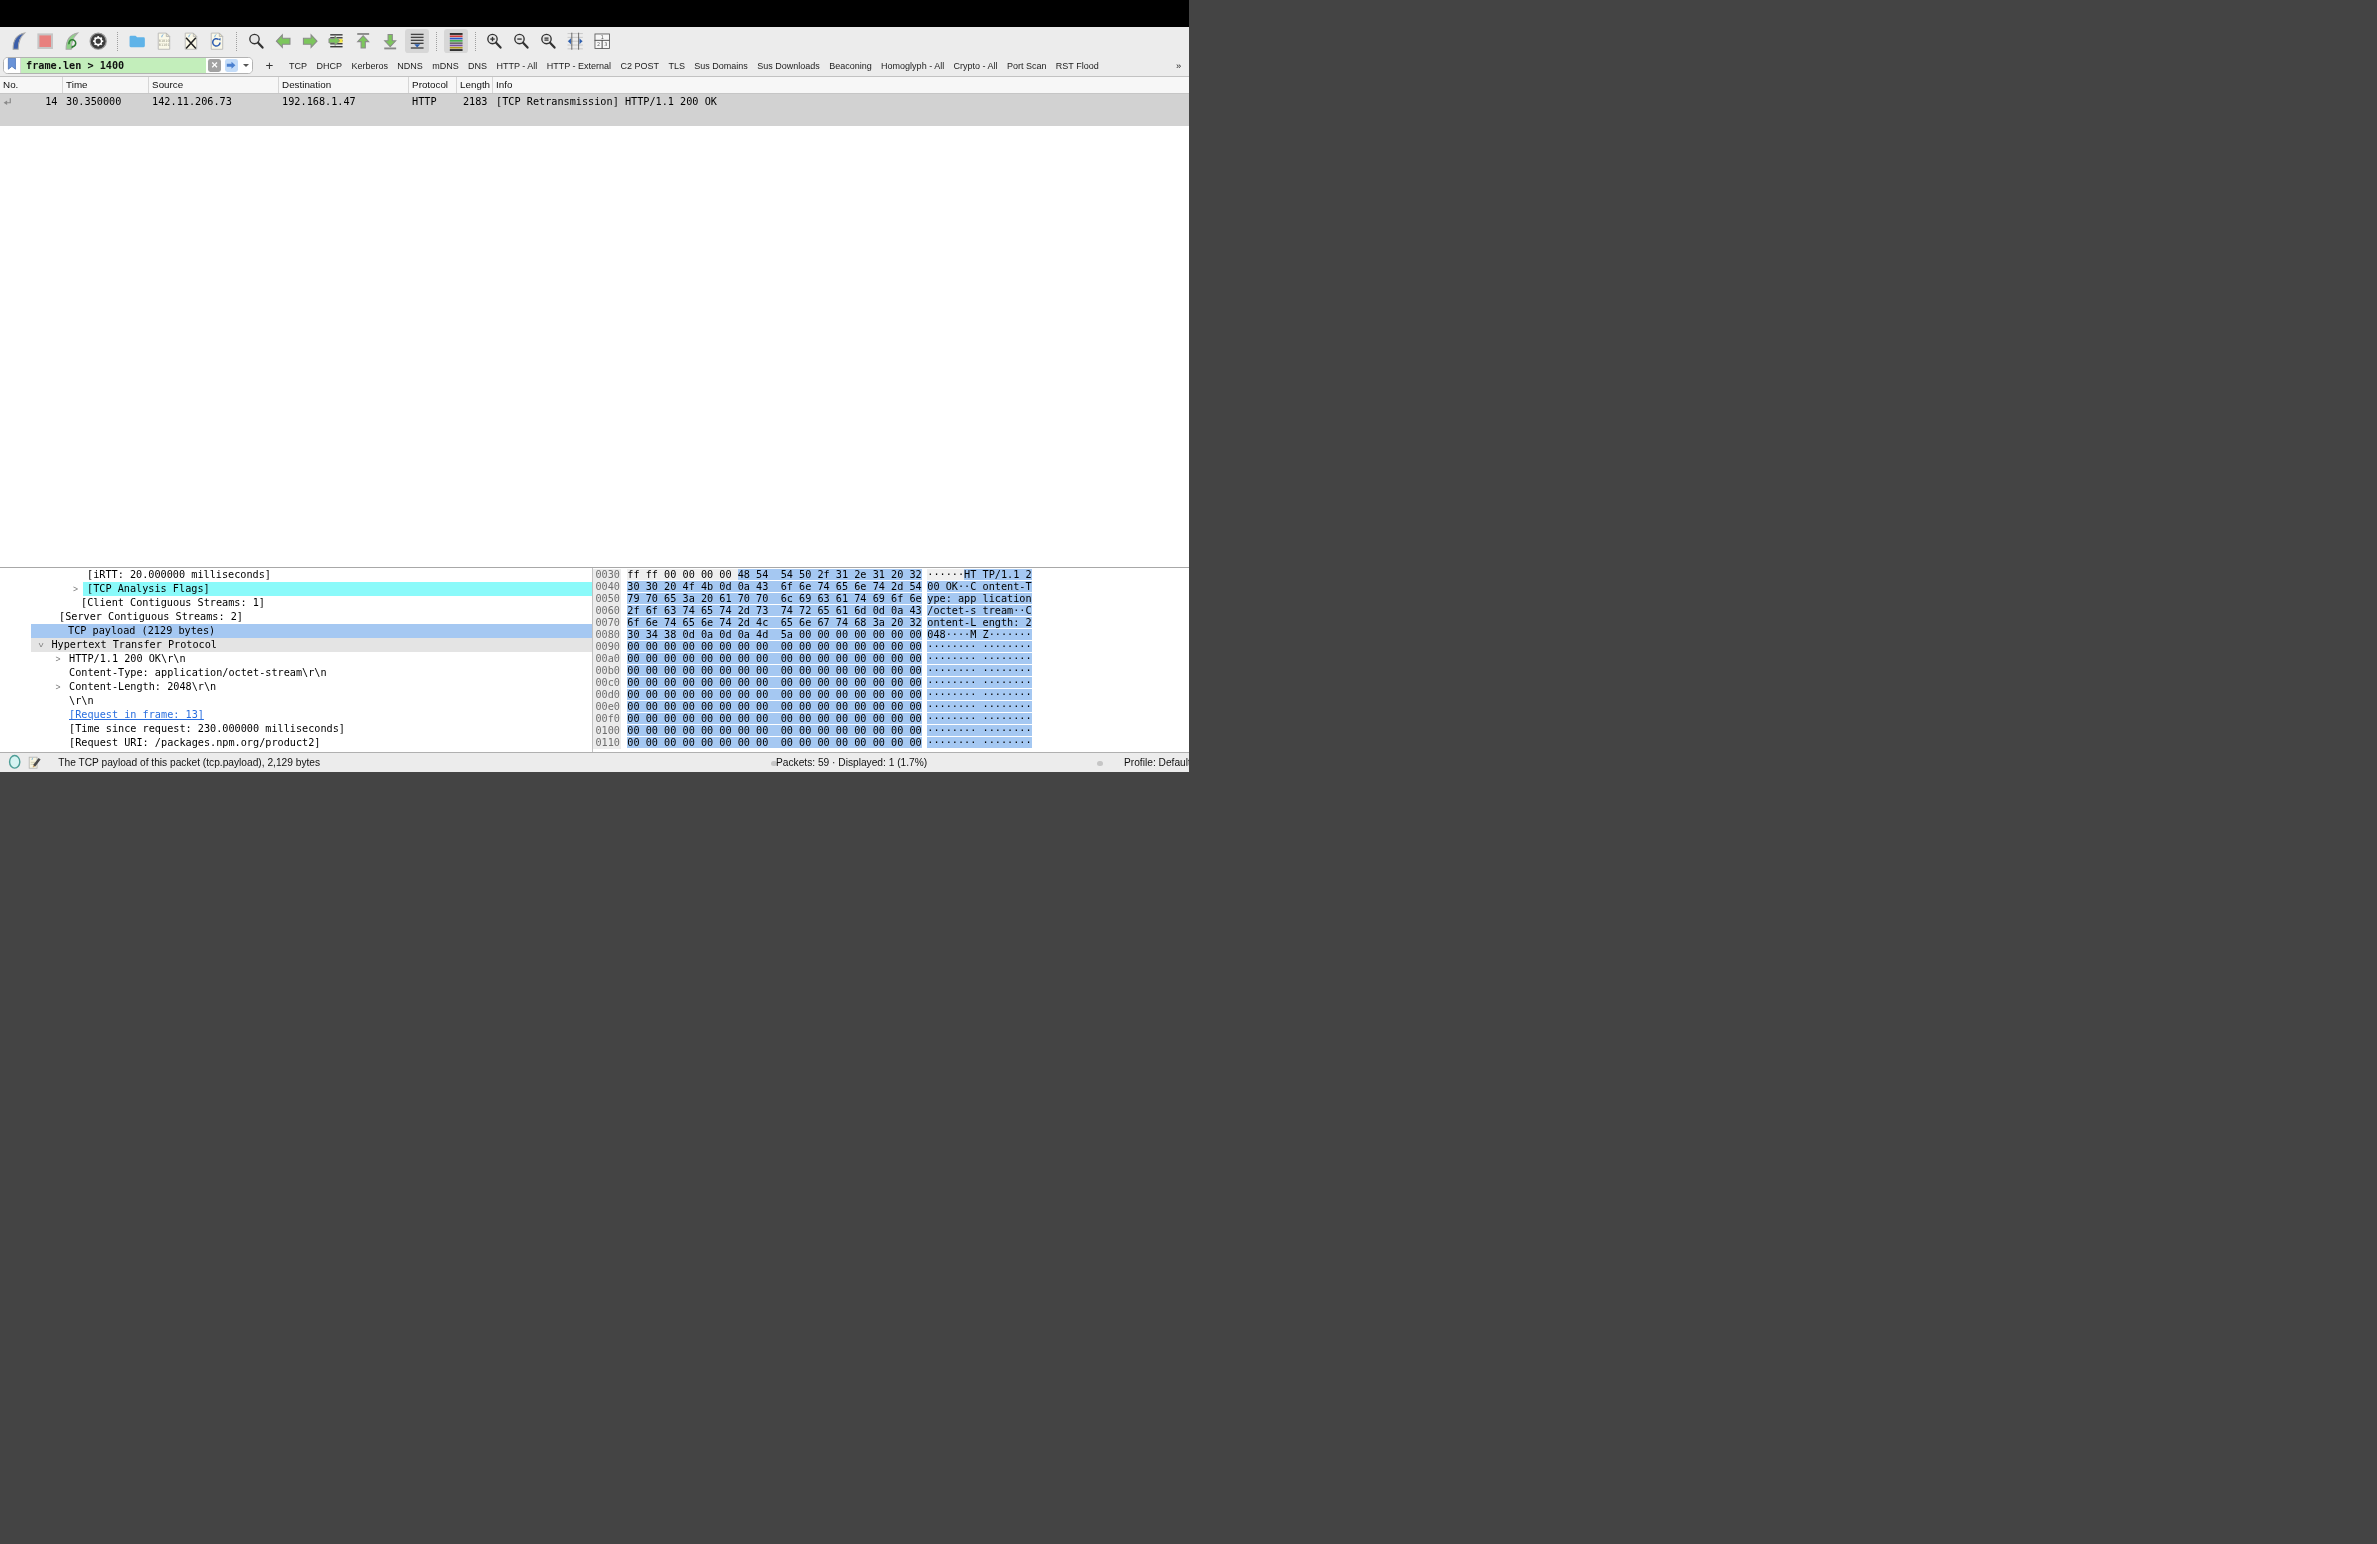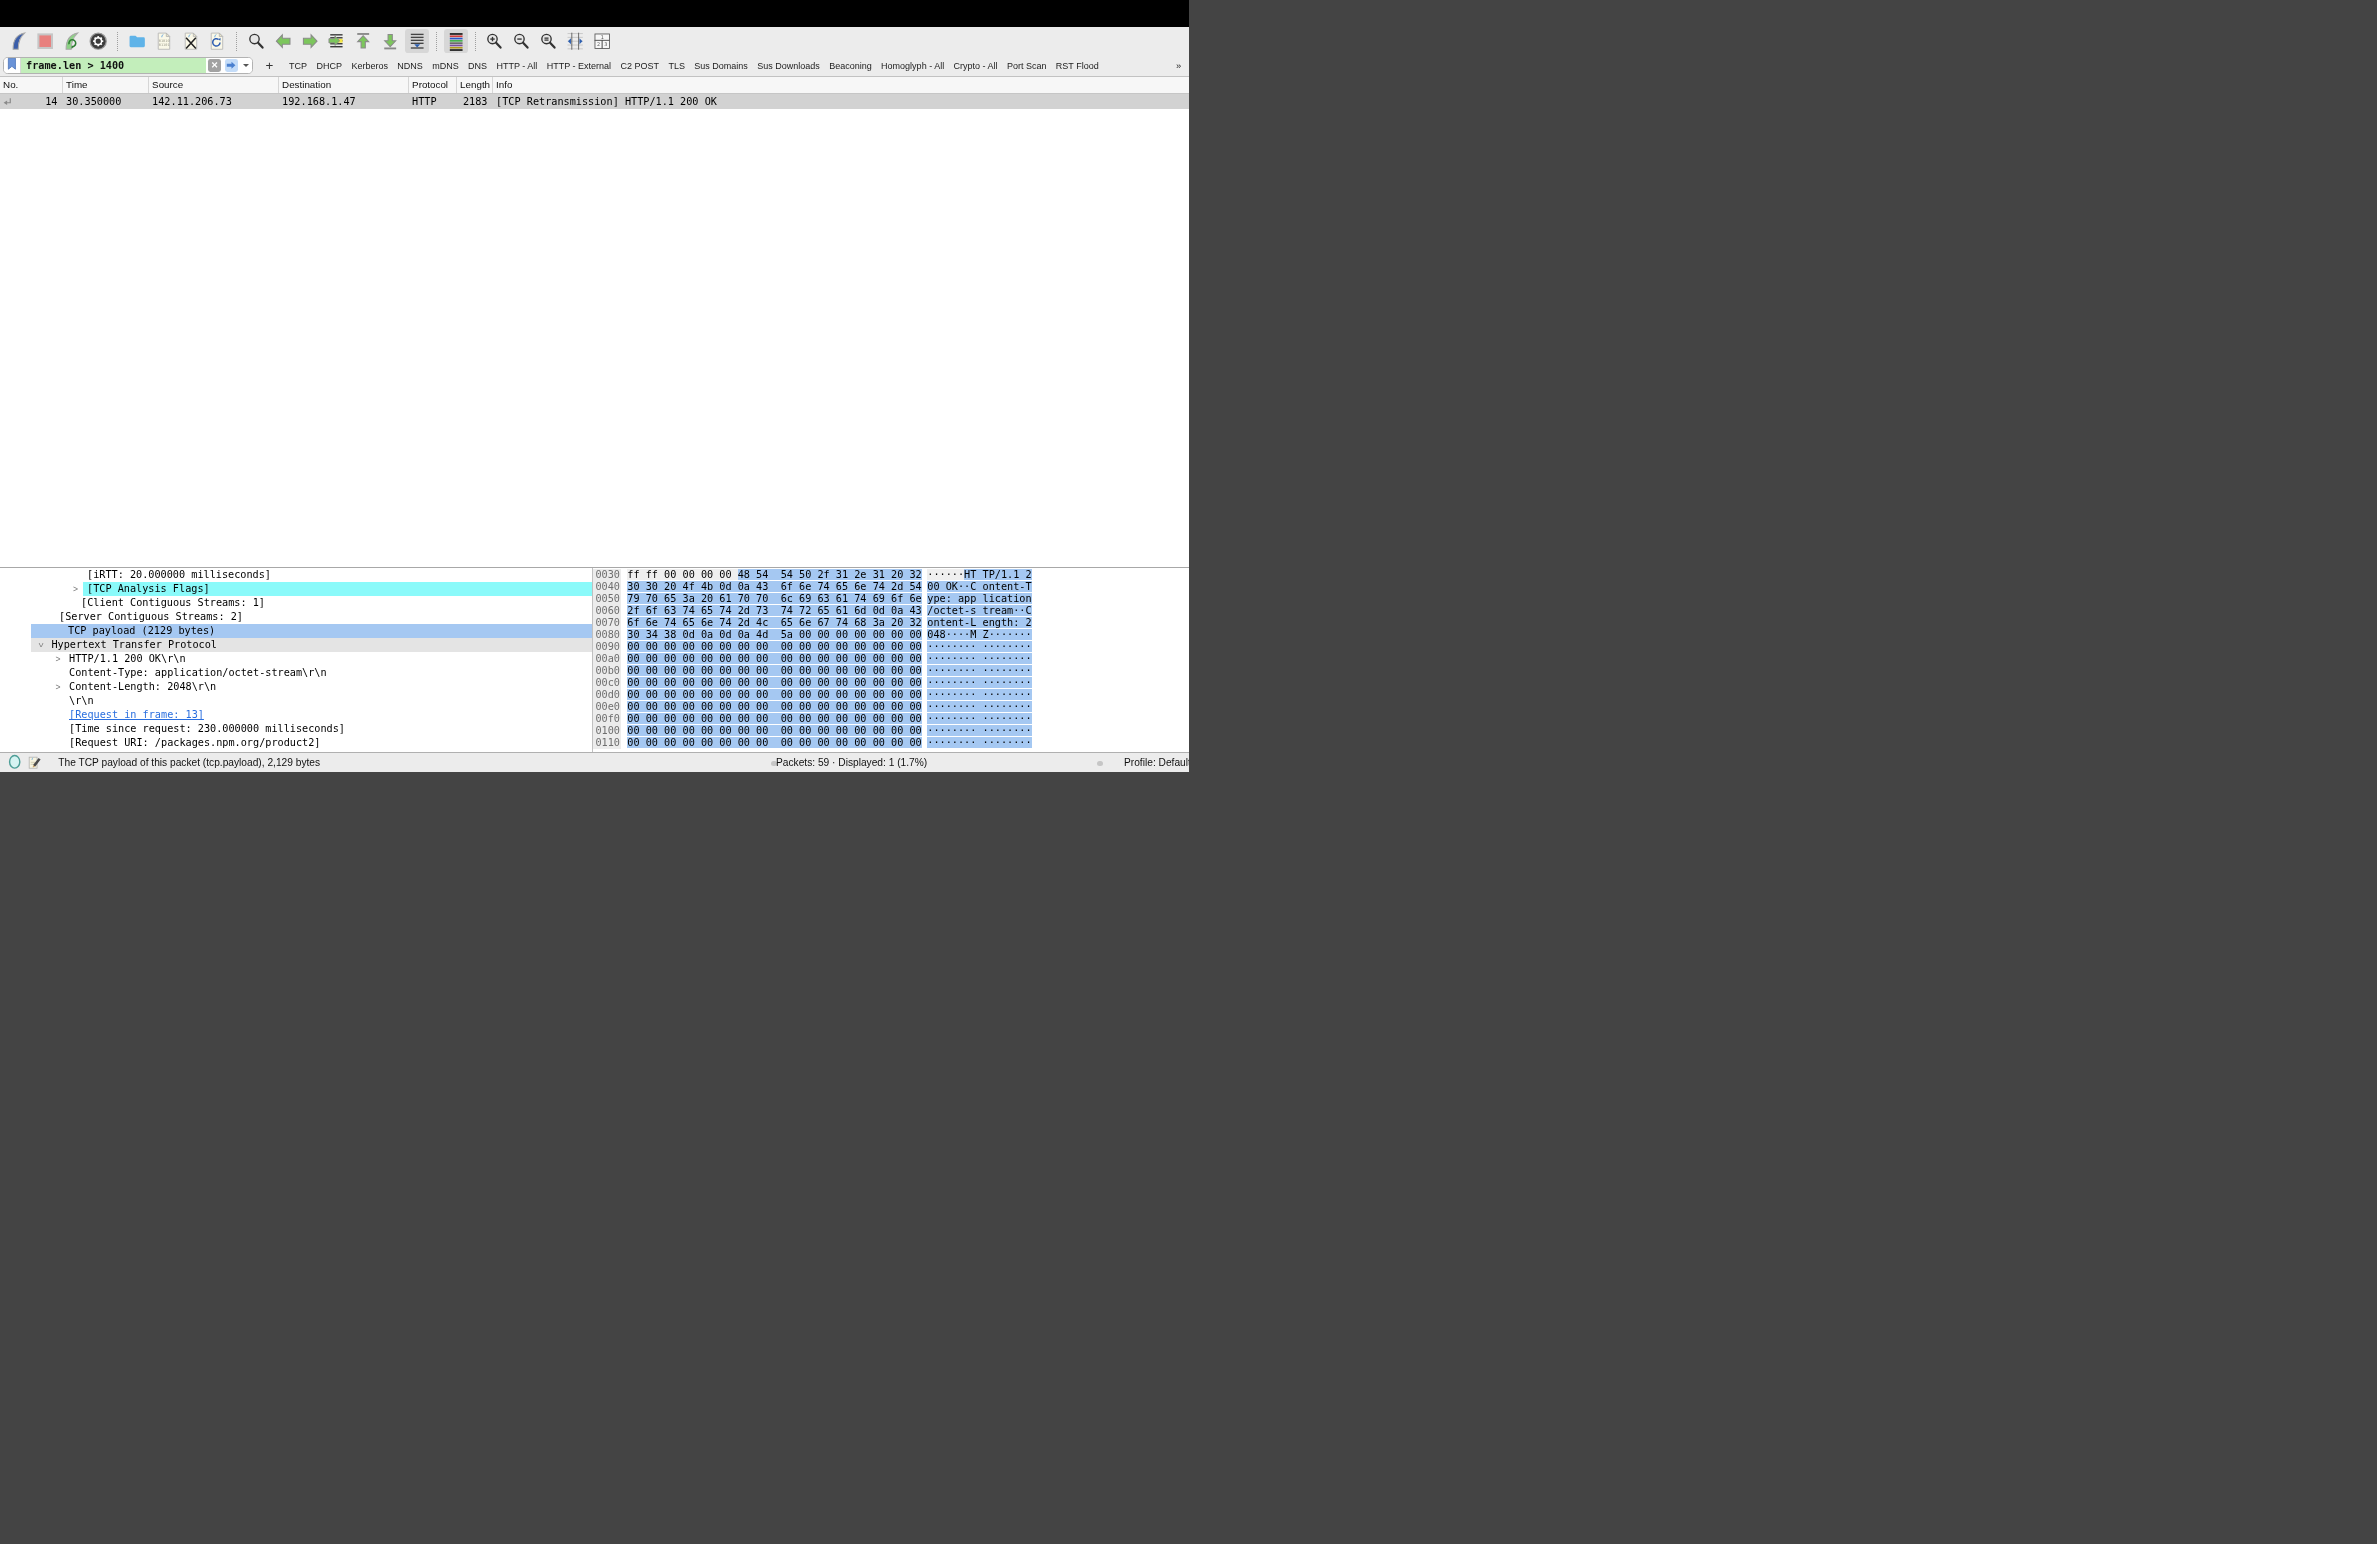--- a/index.html
+++ b/index.html
@@ -41,21 +41,21 @@
         padding:0 3.1px;line-height:1;}
   .fbtns{display:flex;gap:9.4px;margin-left:12.6px;font-size:9px;color:#1c1c1c;align-items:center;}
   .fbtn{white-space:nowrap;cursor:default;}
   .foverflow{margin-left:auto;margin-right:7.9px;color:#222;font-size:9.4px;}
   
   .phdr{height:16.5px;background:#f7f7f7;border-bottom:0.8px solid #c6c6c6;display:flex;
         font-size:9.8px;color:#111;flex:0 0 auto;}
   .hcell{border-right:0.8px solid #d6d6d6;padding:1.6px 2.4px 0 3.1px;overflow:hidden;
         white-space:nowrap;flex:0 0 auto;}
   .hcell.grow{flex:1 1 auto;border-right:none;}
-  .prow{height:15px;background:var(--rowgray);display:flex;font-family:"DejaVu Sans Mono",monospace;
+  .prow{height:32px;background:var(--rowgray);display:flex;font-family:"DejaVu Sans Mono",monospace;
         font-size:10.2px;line-height:15px;position:relative;flex:0 0 auto;color:#000;}
   .pcell{padding:0 2.4px 0 3.1px;overflow:hidden;white-space:nowrap;flex:0 0 auto;}
   .pcell.r{text-align:right;padding-right:5.5px;}
   .pcell.grow{flex:1 1 auto;}
   .pmarker{position:absolute;left:1.6px;top:2.4px;}
   .pempty{flex:1 1 auto;background:#fff;}
   
   .bottom{height:185px;border-top:0.8px solid #a8a8a8;display:flex;flex:0 0 auto;background:#fff;}
   .detail{width:593px;flex:0 0 auto;border-right:0.8px solid #c0c0c0;overflow:hidden;padding-top:0.8px;
         font-family:"DejaVu Sans Mono",monospace;font-size:10.2px;color:#000;}

